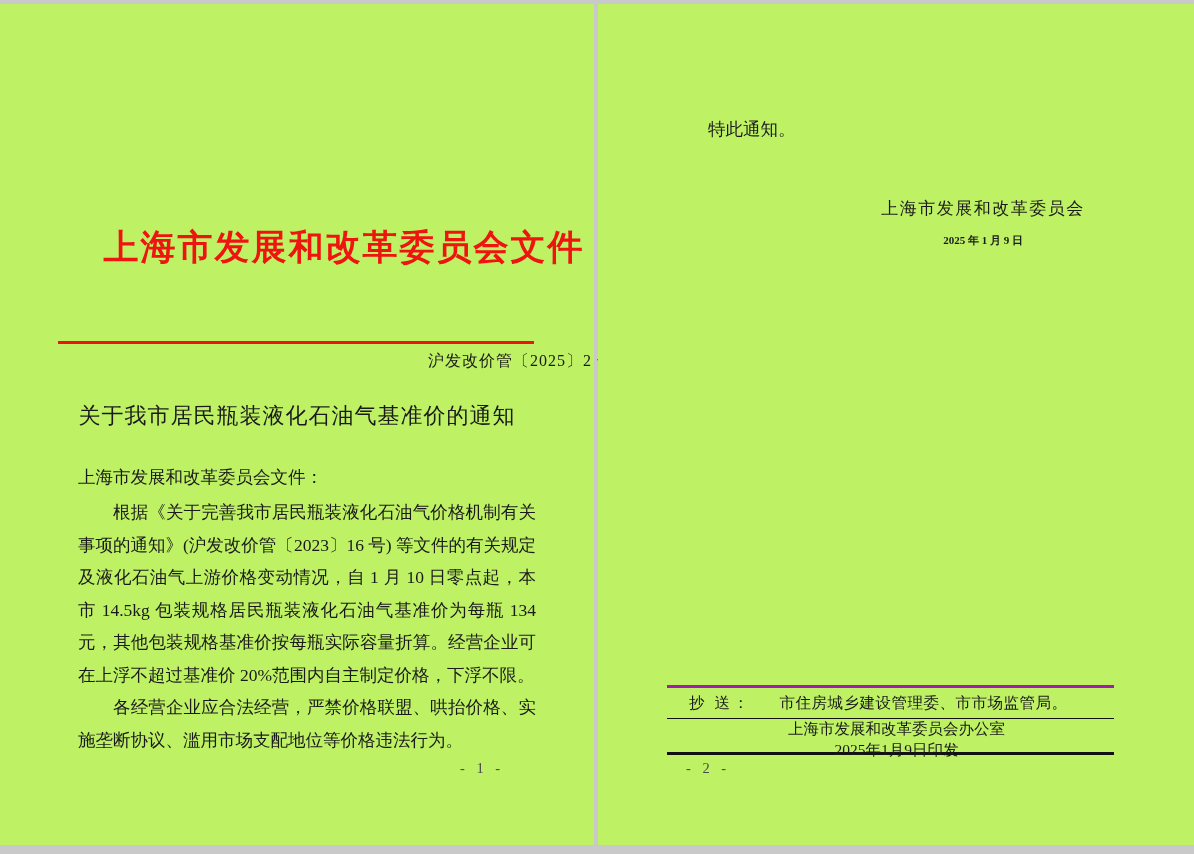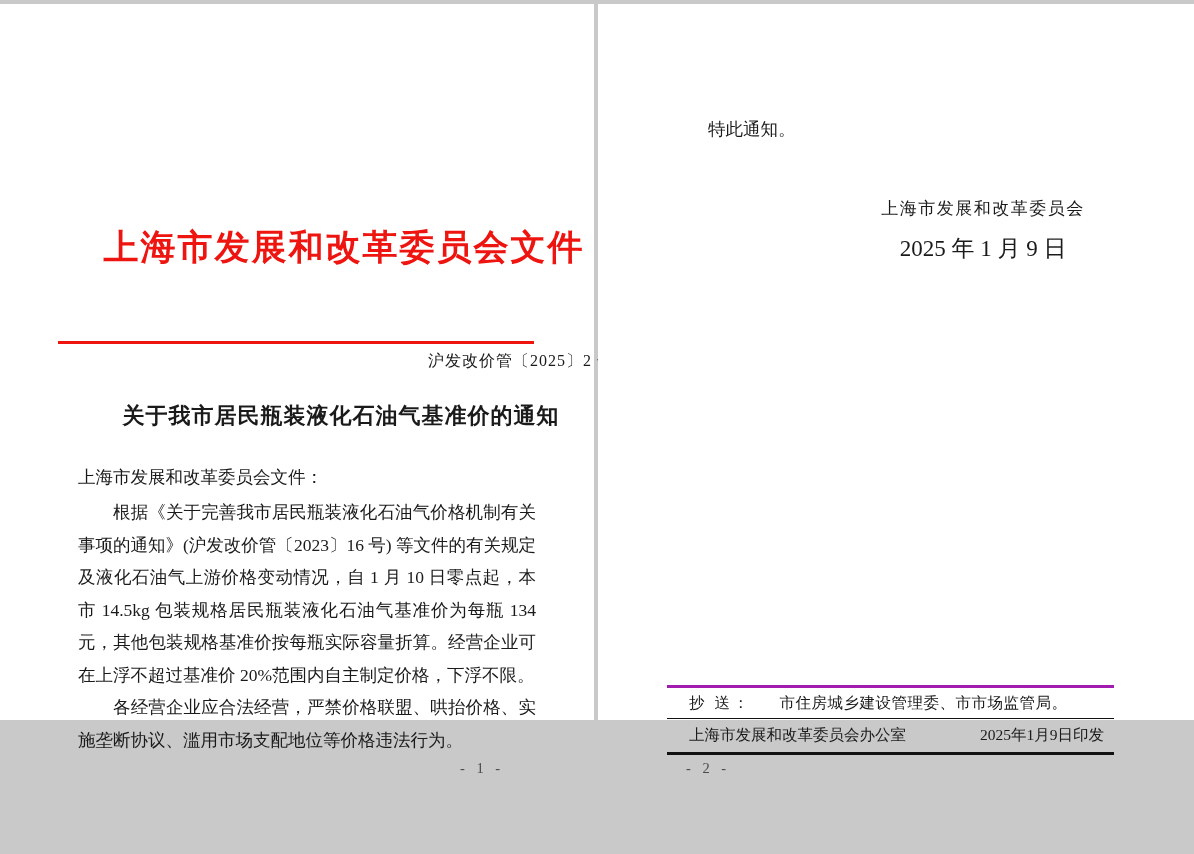--- a/index.html
+++ b/index.html
@@ -8,22 +8,22 @@
     background:#c9c9c9;
   }
   #stage{
     position:relative;
     width:1194px;height:854px;
     background:#c9c9c9;
     overflow:hidden;
   }
   .page{
     position:absolute;
-    top:4px;height:716px;
-    background:#ffffff;
+    top:4px;height:841px;
+    background:#bef264;
     color:#1a1a1a;
   }
   #page-1{left:0;width:594px;}
   #page-2{left:598px;width:596px;}
 
   
   .header-title{
     position:absolute;top:220px;left:0;width:100%;
     text-align:center;
     font-size:35px;font-weight:bold;
@@ -37,23 +37,22 @@
     font-size:16px;
     letter-spacing:1px;
     margin-top:38px;
   }
   .red-rule{
     position:absolute;top:337px;left:58px;width:476px;height:3px;
   }
   .doc-title{
     position:absolute;top:397px;left:0;width:100%;
     text-align:center;
-    font-size:22px;font-weight:bold;
+    font-size:22px;font-weight:normal;
     letter-spacing:1px;
-    padding-left:44px;
   }
   .salutation{
     position:absolute;top:461px;left:78px;width:458px;
     font-size:17.5px;
   }
   .body-text{
     position:absolute;top:492px;left:78px;width:458px;
     font-size:17.5px;
     line-height:32.5px;
     text-align:justify;
@@ -81,42 +80,43 @@
     position:absolute;top:193px;left:280px;width:210px;
     text-align:center;
   }
   .signer{
     font-size:17px;
     letter-spacing:1.5px;
     white-space:nowrap;
   }
   .sign-date{
     margin-top:13px;
-    font-size:23px;
+    font-size:11px;
     white-space:nowrap;
+    font-weight:bold;
   }
   .footer-box{
     position:absolute;top:681px;left:69px;width:447px;
     border-top:3px solid #a21caf;
     border-bottom:3px solid #111;
   }
   .cc-row{
     height:31px;
     display:flex;align-items:center;
     border-bottom:1.5px solid #111;
     font-size:15.5px;
     padding-left:22px;box-sizing:border-box;
   }
   .cc-label{letter-spacing:3px;}
   .cc-content{margin-left:28px;letter-spacing:0.5px;}
   .issue-row{
     height:33px;
     display:flex;align-items:center;justify-content:space-between;
     font-size:15.5px;
-    padding:0 10px 0 22px;box-sizing:border-box;
+    padding:0 10px 0 22px;box-sizing:border-box;flex-direction:column;
   }
 </style>
 </head>
 <body>
 
 <div id="stage">
 
   <div class="page" id="page-1">
     <div class="header-title" style="color: rgb(238, 21, 16);">上海市发展和改革委员会文件</div>
     <div class="doc-number">沪发改价管〔2025〕2 号</div>

